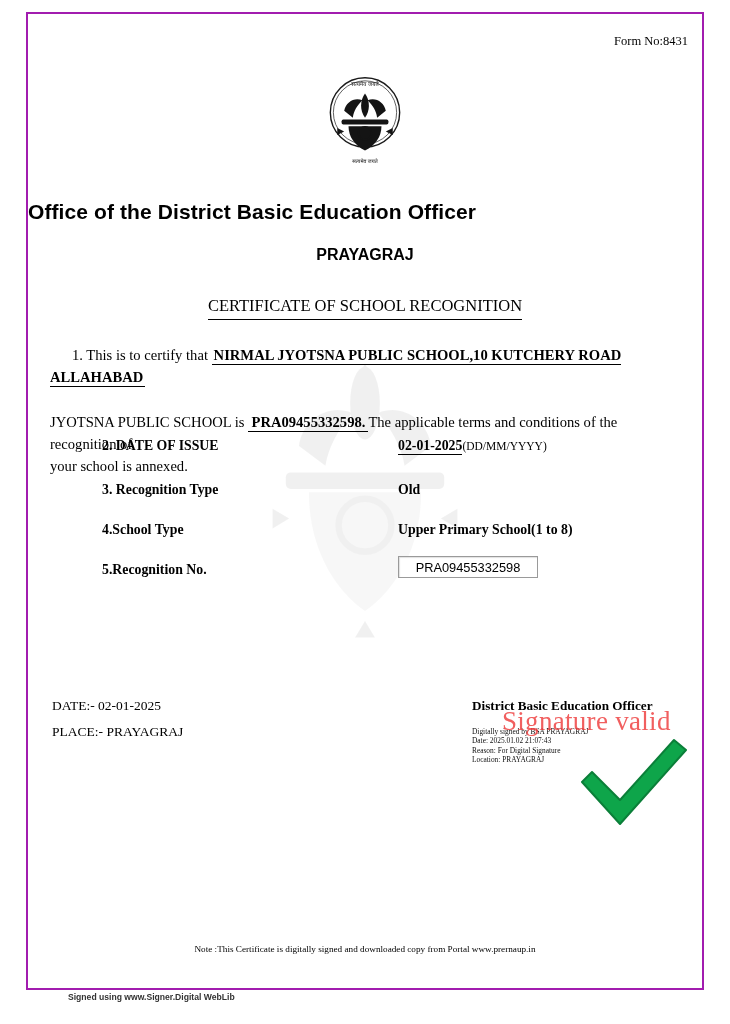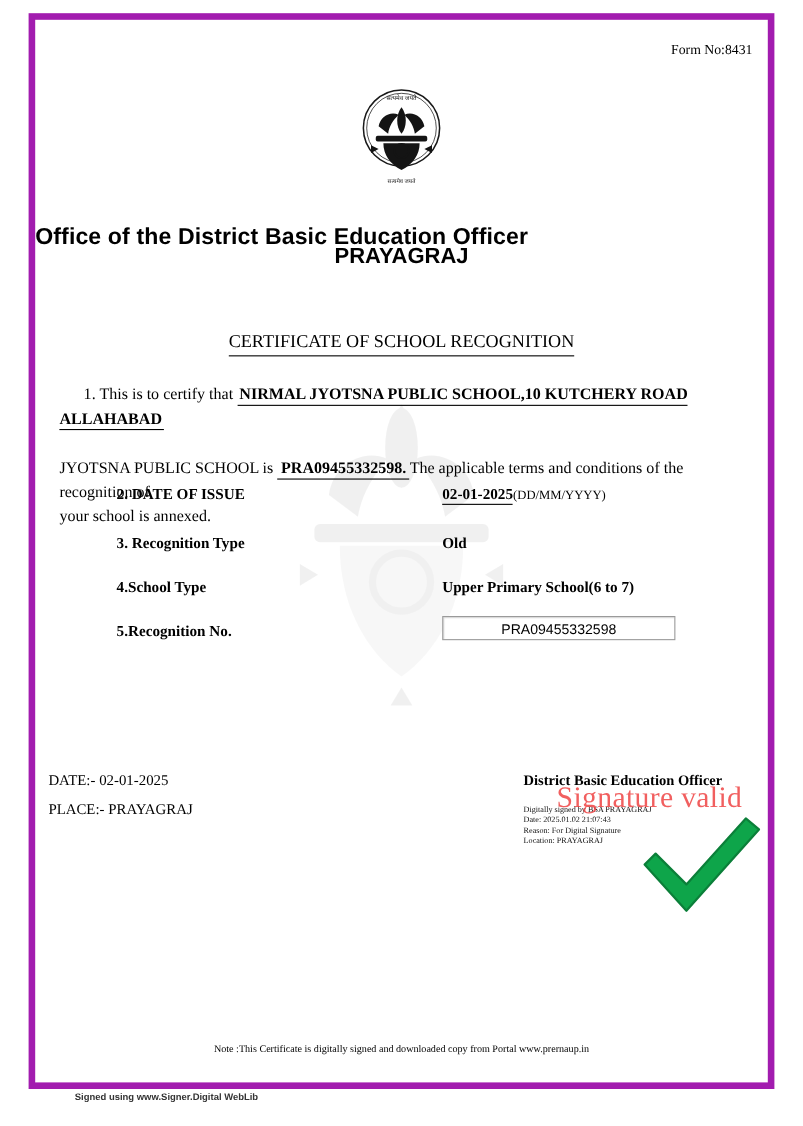--- a/index.html
+++ b/index.html
@@ -21,21 +21,21 @@
     width: 730px;
     height: 1024px;
     background: #ffffff;
   }
   .sheet {
     position: absolute;
     left: 26px;
     top: 12px;
     width: 678px;
     height: 978px;
-    border: 6px solid #a21caf;
+    border: 2px solid #a21caf;
     background: #ffffff;
     box-sizing: border-box;
     overflow: hidden;
   }
   
   .watermark {
     position: absolute;
     left: 50%;
     top: 300px;
     transform: translateX(-50%);
@@ -71,24 +71,24 @@
     top: 186px;
     text-align: left;
     font-family: "Liberation Sans", sans-serif;
     font-size: 21px;
     font-weight: 700;
     letter-spacing: 0.1px;
   }
   .district {
     position: absolute;
     left: 0; right: 0;
-    top: 204px;
+    top: 232px;
     text-align: center;
     font-family: "Liberation Sans", sans-serif;
-    font-size: 20px;
+    font-size: 16px;
     font-weight: 700;
   }
   .cert-heading {
     position: absolute;
     left: 0; right: 0;
     top: 282px;
     text-align: center;
   }
   .cert-heading span {
     display: inline-block;
@@ -151,36 +151,36 @@
   }
   #row-issue { top: 424px; }
   #row-type  { top: 468px; }
   #row-school-type { top: 508px; }
   #row-recog-no { top: 548px; }
 
   .recog-box {
     position: absolute;
     left: 348px;
     top: -6px;
-    width: 212px;
+    width: 140px;
     height: 22px;
     border: 1px solid #9a9a9a;
     background: #ffffff;
     box-shadow: inset 1px 1px 1px rgba(0,0,0,0.12);
     font-family: "Liberation Sans", sans-serif;
     font-weight: normal;
     font-size: 12.8px;
     display: flex;
     align-items: center;
     justify-content: center;
     box-sizing: border-box;
   }
   .footer-left {
     position: absolute;
-    left: 12px;
+    left: 24px;
     font-size: 13.5px;
     font-family: "Liberation Serif", serif;
   }
   #f-date { top: 684px; }
   #f-place { top: 710px; }
 
   .sign-block {
     position: absolute;
     left: 444px;
     top: 684px;
@@ -302,21 +302,21 @@
         </div>
       </div>
 
       <div class="row" id="row-type">
         <div class="label">3. Recognition Type</div>
         <div class="value">Old</div>
       </div>
 
       <div class="row" id="row-school-type">
         <div class="label">4.School Type</div>
-        <div class="value">Upper Primary School(6 to 7)</div>
+        <div class="value">Upper Primary School(1 to 8)</div>
       </div>
 
       <div class="row" id="row-recog-no">
         <div class="label">5.Recognition No.</div>
         <div class="recog-box">PRA09455332598</div>
       </div>
 
       <div class="footer-left" id="f-date">DATE:- 02-01-2025</div>
       <div class="footer-left" id="f-place">PLACE:- PRAYAGRAJ</div>
 

